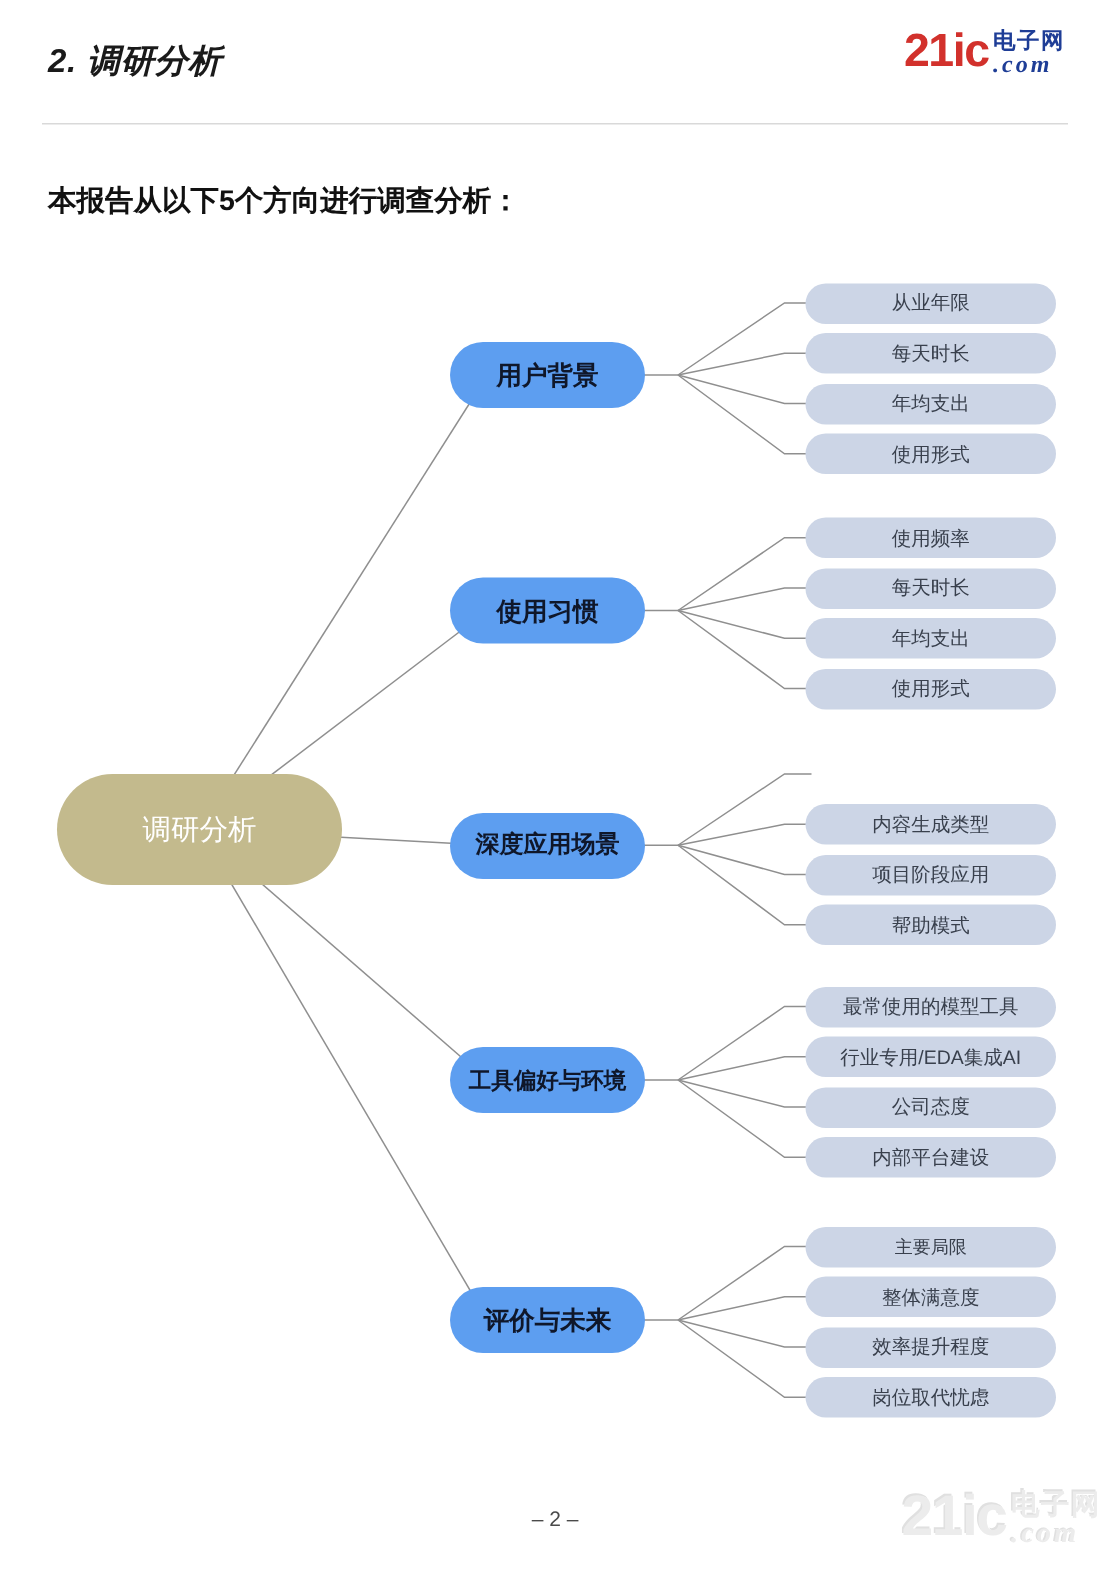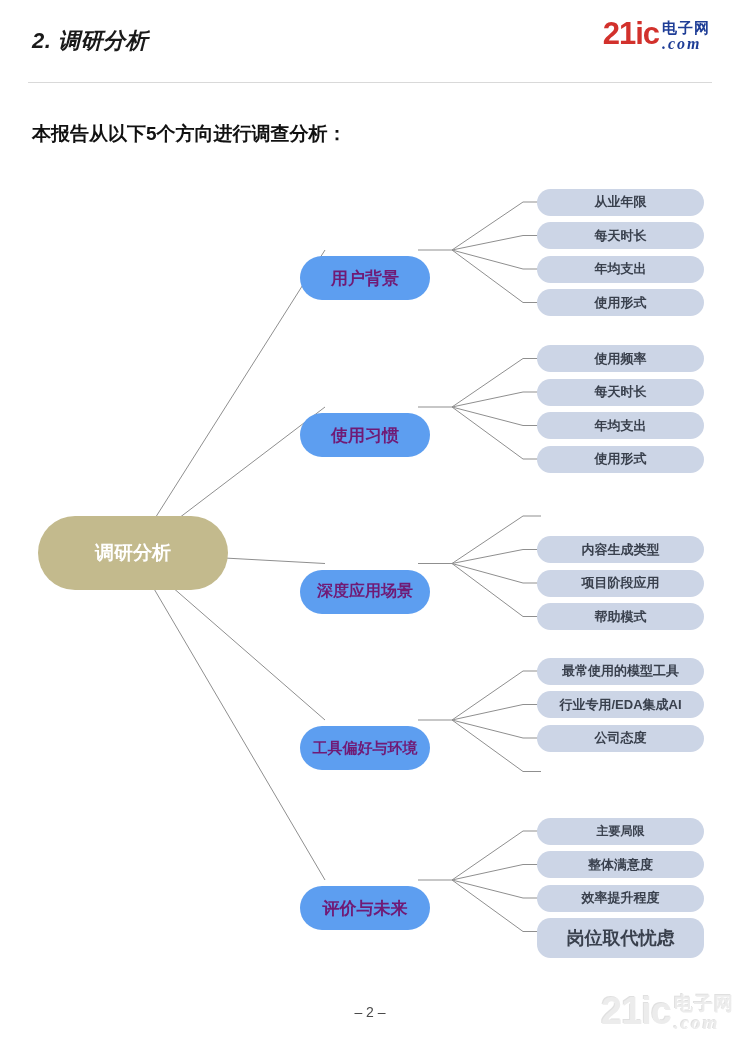--- a/index.html
+++ b/index.html
@@ -40,30 +40,29 @@
   .intro{
     position:absolute;left:32px;top:121px;
     font-size:19px;font-weight:bold;color:#111111;
   }
   
   .mindmap{position:absolute;left:0;top:0;width:740px;height:1049px;}
   .mm-lines{position:absolute;left:0;top:0;z-index:1;}
   .mm-node{
     position:absolute;z-index:2;
     display:flex;align-items:center;justify-content:center;
-    box-sizing:border-box;text-align:center;white-space:nowrap;font-weight:bold;
+    box-sizing:border-box;text-align:center;white-space:nowrap;
   }
   .node-central{
-    background:#c3ba8d;color:#ffffff;font-weight:bold;
+    background:#c3ba8d;color:#ffffff;font-weight:normal;
     border-radius:37px;
   }
   .node-branch{
-    background:#5d9ef0;color:#701a75;font-weight:bold;
+    background:#5d9ef0;color:#0f172a;font-weight:bold;
     border-radius:22px;
-    margin-top:28px;
   }
   .node-child{
     background:#ccd5e6;color:#39404d;
     border-radius:13.5px;font-size:13px;
   }
   
   .page-number{
     position:absolute;left:0;right:0;top:1004px;
     text-align:center;font-size:14px;color:#4a4a4a;
   }
@@ -145,25 +144,26 @@
       <div class="mm-node node-child" style="left: 537px; top: 412px; width: 167px; height: 27px; font-size: 13px;">年均支出</div>
       <div class="mm-node node-child" style="left: 537px; top: 445.5px; width: 167px; height: 27px; font-size: 13px;">使用形式</div>
       <div class="mm-node node-branch" style="left: 300px; top: 541.5px; width: 130px; height: 44px; font-size: 16px;">深度应用场景</div>
       <div class="mm-node node-child" style="left: 537px; top: 536px; width: 167px; height: 27px; font-size: 13px;">内容生成类型</div>
       <div class="mm-node node-child" style="left: 537px; top: 569.5px; width: 167px; height: 27px; font-size: 13px;">项目阶段应用</div>
       <div class="mm-node node-child" style="left: 537px; top: 603px; width: 167px; height: 27px; font-size: 13px;">帮助模式</div>
       <div class="mm-node node-branch" style="left: 300px; top: 698px; width: 130px; height: 44px; font-size: 15px;">工具偏好与环境</div>
       <div class="mm-node node-child" style="left: 537px; top: 657.5px; width: 167px; height: 27px; font-size: 13px;">最常使用的模型工具</div>
       <div class="mm-node node-child" style="left: 537px; top: 691px; width: 167px; height: 27px; font-size: 13px;">行业专用/EDA集成AI</div>
       <div class="mm-node node-child" style="left: 537px; top: 724.5px; width: 167px; height: 27px; font-size: 13px;">公司态度</div>
+      <div class="mm-node node-child" style="left: 537px; top: 758px; width: 167px; height: 27px; font-size: 13px;">内部平台建设</div>
       <div class="mm-node node-branch" style="left: 300px; top: 858px; width: 130px; height: 44px; font-size: 17px;">评价与未来</div>
       <div class="mm-node node-child" style="left: 537px; top: 817.5px; width: 167px; height: 27px; font-size: 12px;">主要局限</div>
       <div class="mm-node node-child" style="left: 537px; top: 851px; width: 167px; height: 27px; font-size: 13px;">整体满意度</div>
       <div class="mm-node node-child" style="left: 537px; top: 884.5px; width: 167px; height: 27px; font-size: 13px;">效率提升程度</div>
-      <div class="mm-node node-child" style="left: 537px; top: 918px; width: 167px; height: 40px; font-size: 18px;">岗位取代忧虑</div>
+      <div class="mm-node node-child" style="left: 537px; top: 918px; width: 167px; height: 27px; font-size: 13px;">岗位取代忧虑</div>
     </div>
 
   <div class="page-number">– 2 –</div>
 
   <div class="watermark">
     <span class="brand">21ic</span>
     <span class="stack">
       <span class="top">电子网</span>
       <span class="bottom">.com</span>
     </span>

